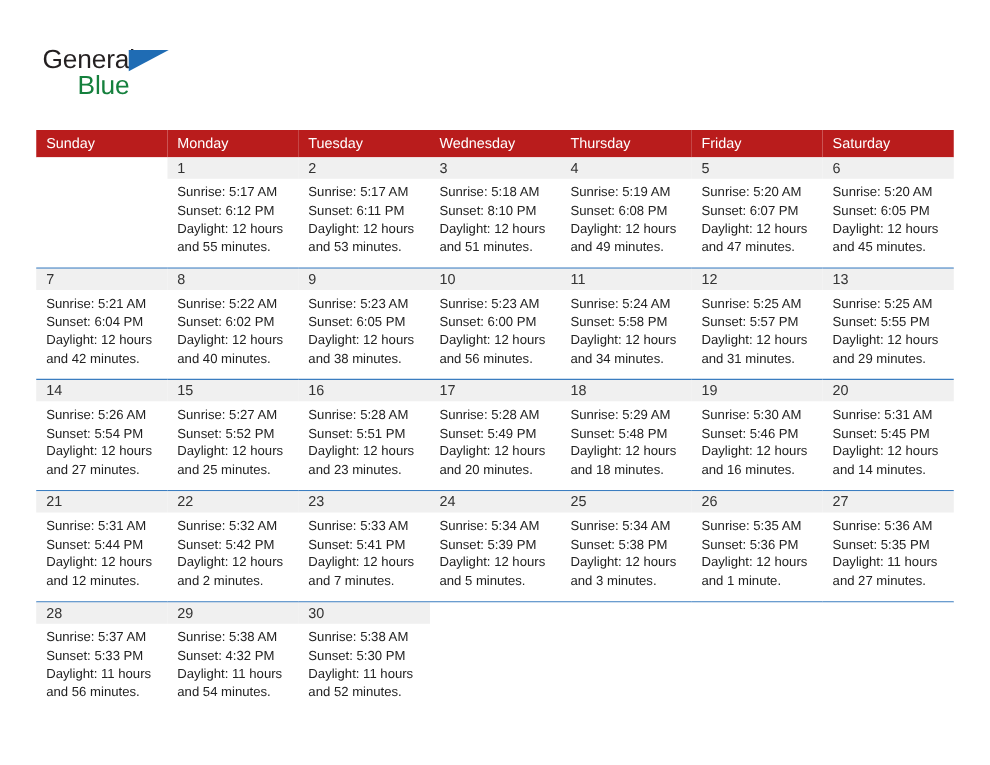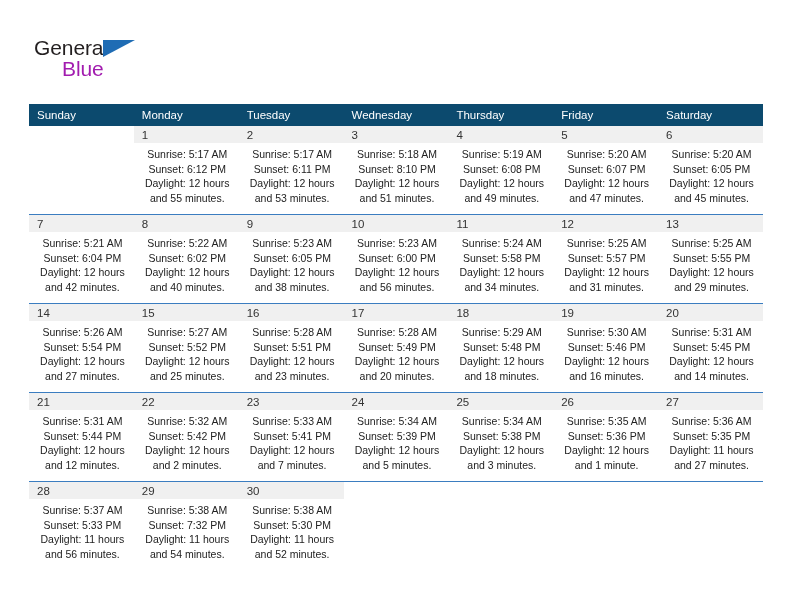--- a/index.html
+++ b/index.html
@@ -56,21 +56,21 @@
     height: 0;
     border-left: 32px solid #1f6cb4;
     border-bottom: 17px solid transparent;
   }
   .brand-blue {
     position: absolute;
     left: 28px;
     top: 21px;
     font-size: 21px;
     line-height: 24px;
-    color: #a21caf;
+    color: #15803d;
     font-family: "Liberation Sans", sans-serif;
     letter-spacing: -0.1px;
   }
 
   .title-block {
     position: absolute;
     right: 35px;
     top: 30px;
     text-align: right;
   }
@@ -94,21 +94,21 @@
   .calendar {
     position: absolute;
     left: 29px;
     top: 104px;
     width: 734px;
     border-collapse: collapse;
     table-layout: fixed;
   }
 
   .calendar th {
-    background: #0c4a6e;
+    background: #b91c1c;
     color: #ffffff;
     font-size: 11.5px;
     font-weight: normal;
     text-align: left;
     padding: 5px 0 5px 8px;
     height: 21px;
     box-sizing: border-box;
     vertical-align: middle;
     border: none;
   }
@@ -142,21 +142,20 @@
   }
   .cell.empty .daynum-bar {
     background: #ffffff;
   }
 
   .details {
     padding: 4px 6px 0 8px;
     font-size: 10.5px;
     line-height: 14.6px;
     color: #222222;
-    text-align: center;
   }
   .details div {
     white-space: nowrap;
   }
 </style>
 </head>
 <body>
 
 <div class="page">
 
@@ -513,21 +512,21 @@
                 <div>Daylight: 11 hours</div>
                 <div>and 56 minutes.</div>
               </div>
             </div>
           </td>
           <td>
             <div class="cell">
               <div class="daynum-bar">29</div>
               <div class="details">
                 <div>Sunrise: 5:38 AM</div>
-                <div>Sunset: 7:32 PM</div>
+                <div>Sunset: 4:32 PM</div>
                 <div>Daylight: 11 hours</div>
                 <div>and 54 minutes.</div>
               </div>
             </div>
           </td>
           <td>
             <div class="cell">
               <div class="daynum-bar">30</div>
               <div class="details">
                 <div>Sunrise: 5:38 AM</div>

